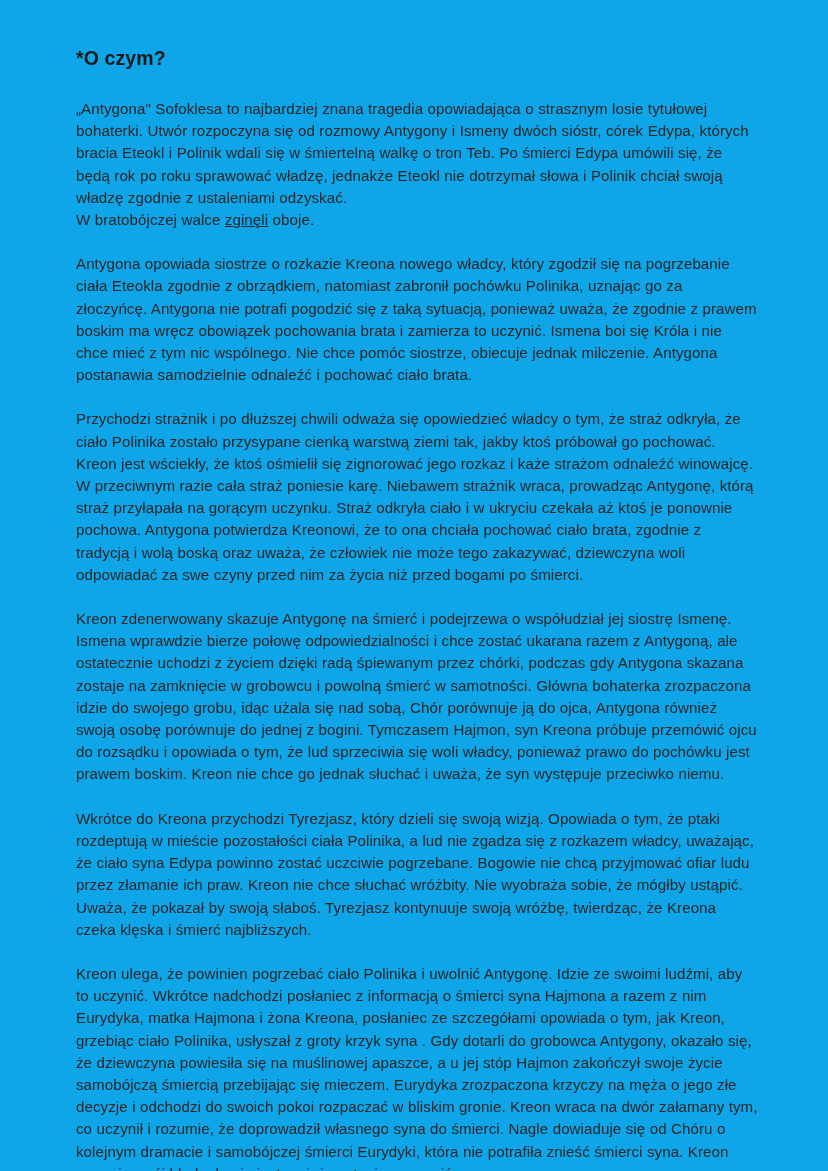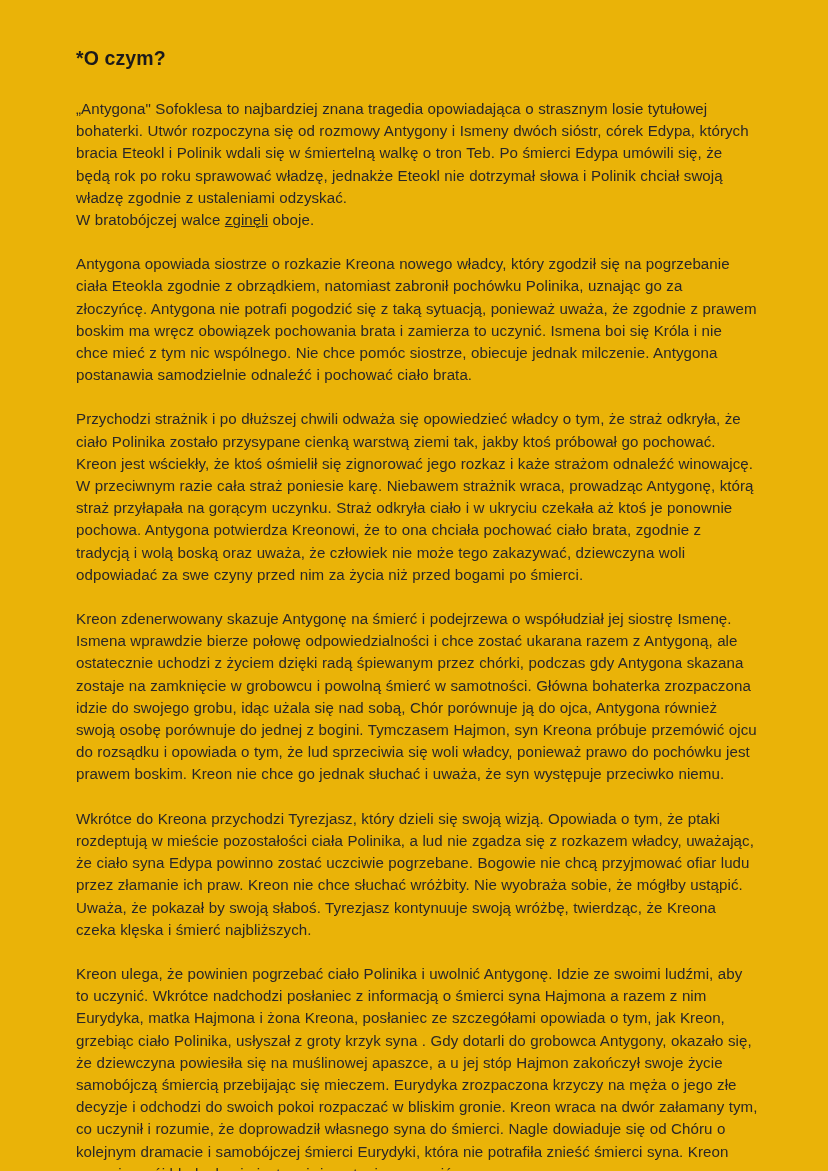--- a/index.html
+++ b/index.html
@@ -17,21 +17,21 @@
     color: #231f20;
     -webkit-font-smoothing: antialiased;
   }
 
   .page {
     position: absolute;
     left: 0;
     top: 0;
     width: 828px;
     height: 1171px;
-    background: #eab308;
+    background: #0ea5e9;
     box-sizing: border-box;
     padding: 42px 70px 0 76px;
   }
 
   .doc-title {
     font-size: 19.5px;
     font-weight: bold;
     line-height: 24px;
     margin: 0 0 0 0;
     padding-top: 4px;

